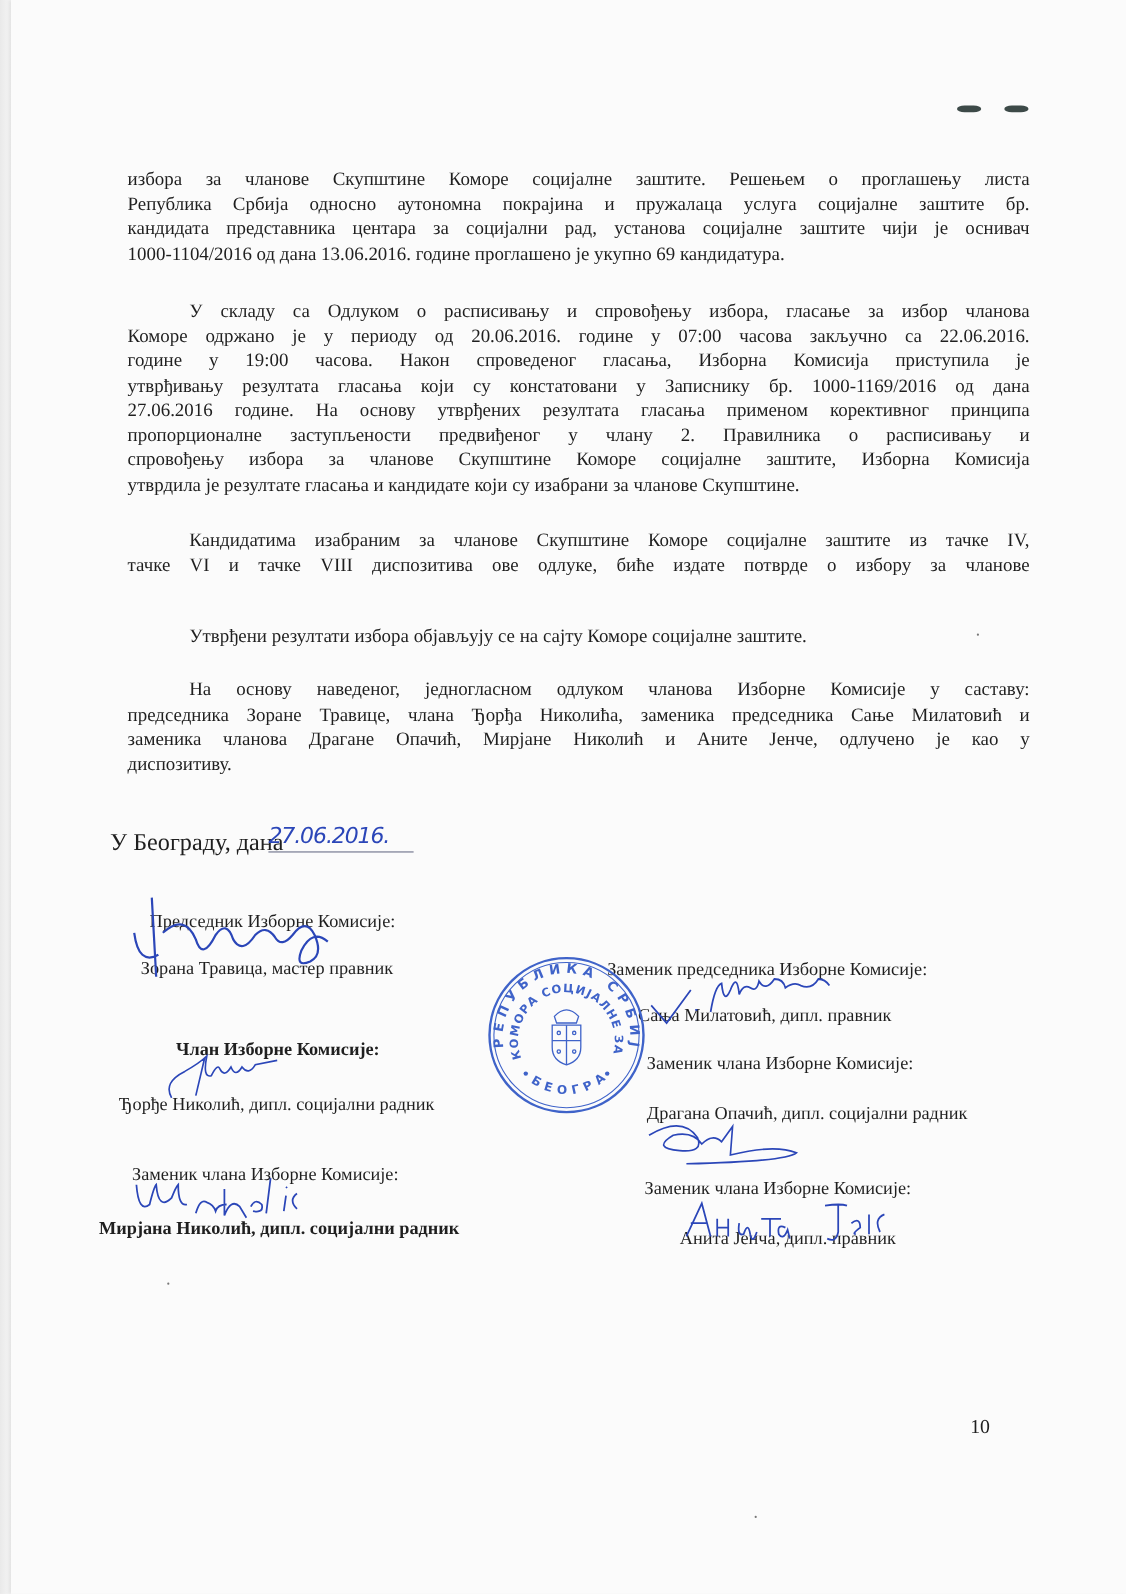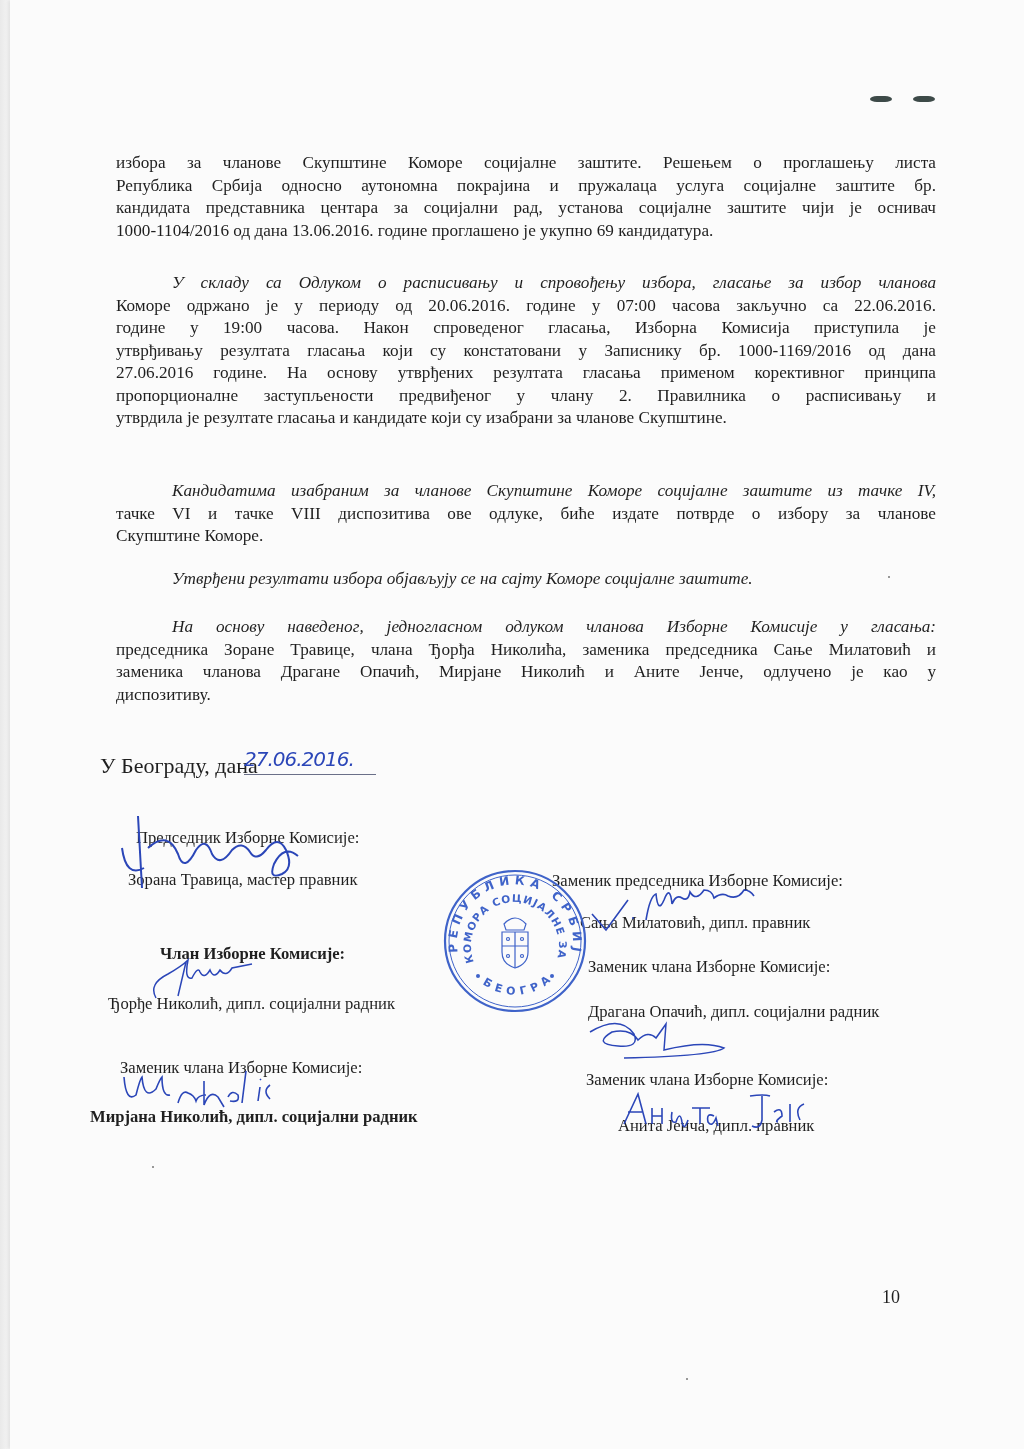--- a/index.html
+++ b/index.html
@@ -15,21 +15,21 @@
     box-shadow: -2px 0 3px rgba(0,0,0,0.08);
   }
   .edge-strip { position: absolute; left: 0; top: 0; width: 10px; height: 1449px;
     background: linear-gradient(to right, #e9e9e9, #f6f6f6); }
   .staple { position: absolute; top: 96px; width: 22px; height: 6px; border-radius: 50% / 80%;
     background: #3d4a48; }
   .para { position: absolute; left: 116px; width: 820px; font-size: 17.2px; line-height: 22.5px;
     text-align: justify; }
   .para .line { display: block; text-align: justify; text-align-last: justify; white-space: nowrap; }
   .para .line.last { text-align-last: left; }
-  .indent { padding-left: 56px; font-style: italic; }
+  .indent { padding-left: 56px; }
   .sig-block { position: absolute; font-size: 16.6px; text-align: center; white-space: nowrap; }
   .date-line { position: absolute; left: 100px; top: 753px; font-size: 22px; }
   .date-hand { position: absolute; left: 244px; top: 744px; width: 132px; border-bottom: 1.5px solid #6a6f88;
     color: #2b46b8; font-family: "DejaVu Sans", sans-serif; font-style: italic; font-size: 20px;
     letter-spacing: -1px; line-height: 30px; }
   .signature { position: absolute; pointer-events: none; }
   .stamp { position: absolute; left: 440px; top: 866px; width: 150px; height: 150px; }
   .page-number { position: absolute; left: 882px; top: 1287px; font-size: 18px; font-family: Liberation Serif, serif; }
   .speck { position: absolute; width: 2px; height: 2px; background: #777; border-radius: 50%; }
 </style>
@@ -49,35 +49,35 @@
   <span class="line last">1000-1104/2016 од дана 13.06.2016. године проглашено је укупно 69 кандидатура.</span>
 </div>
 
 <div class="para" style="top:272px">
   <span class="line indent">У складу са Одлуком о расписивању и спровођењу избора, гласање за избор чланова</span>
   <span class="line">Коморе одржано је у периоду од 20.06.2016. године у 07:00 часова закључно са 22.06.2016.</span>
   <span class="line">године у 19:00 часова. Након спроведеног гласања, Изборна Комисија приступила је</span>
   <span class="line">утврђивању резултата гласања који су констатовани у Записнику бр. 1000-1169/2016 од дана</span>
   <span class="line">27.06.2016 године. На основу утврђених резултата гласања применом корективног принципа</span>
   <span class="line">пропорционалне заступљености предвиђеног у члану 2. Правилника о расписивању и</span>
+  <span class="line">спровођењу избора за чланове Скупштине Коморе социјалне заштите, Изборна Комисија</span>
   <span class="line last">утврдила је резултате гласања и кандидате који су изабрани за чланове Скупштине.</span>
 </div>
 
 <div class="para" style="top:480px">
   <span class="line indent">Кандидатима изабраним за чланове Скупштине Коморе социјалне заштите из тачке IV,</span>
   <span class="line">тачке VI и тачке VIII диспозитива ове одлуке, биће издате потврде о избору за чланове</span>
-  <span class="line last">Скупштине Коморе.</span>
 </div>
 
 <div class="para" style="top:568px">
   <span class="line indent last">Утврђени резултати избора објављују се на сајту Коморе социјалне заштите.</span>
 </div>
 
 <div class="para" style="top:616px">
-  <span class="line indent">На основу наведеног, једногласном одлуком чланова Изборне Комисије у гласања:</span>
+  <span class="line indent">На основу наведеног, једногласном одлуком чланова Изборне Комисије у саставу:</span>
   <span class="line">председника Зоране Травице, члана Ђорђа Николића, заменика председника Сање Милатовић и</span>
   <span class="line">заменика чланова Драгане Опачић, Мирјане Николић и Аните Јенче, одлучено је као у</span>
   <span class="line last">диспозитиву.</span>
 </div>
 
 <div class="date-line">У Београду, дана</div>
 <div class="date-hand">27.06.2016.</div>
 
 <div class="sig-block" style="left:126px; top:828px;margin-left:10px;">
   <div>Председник Изборне Комисије:</div>

